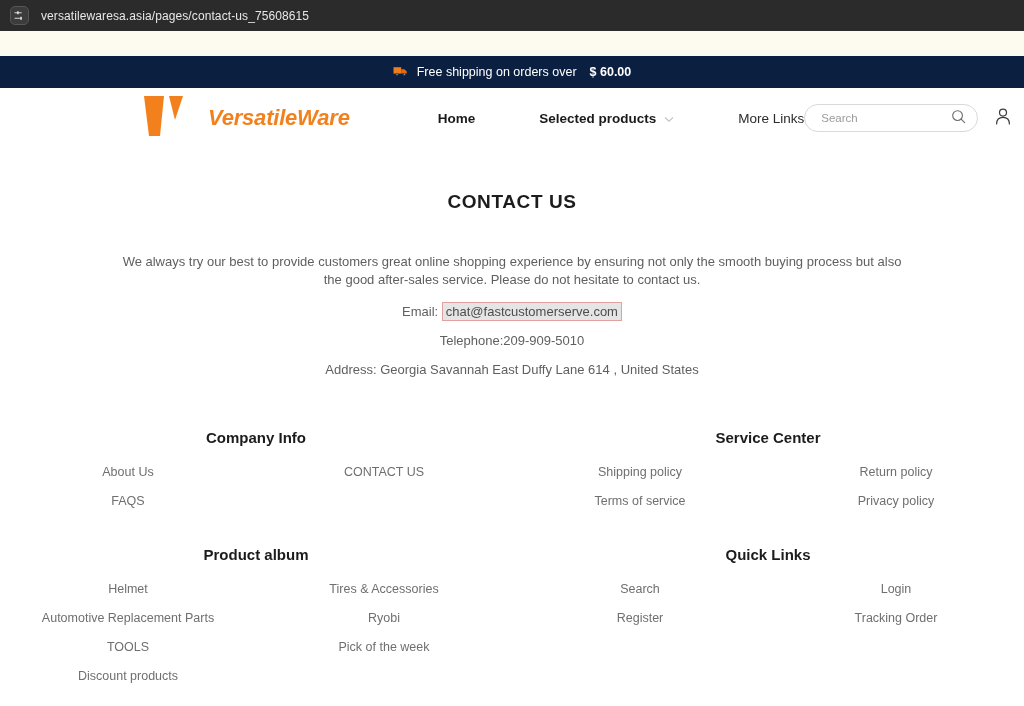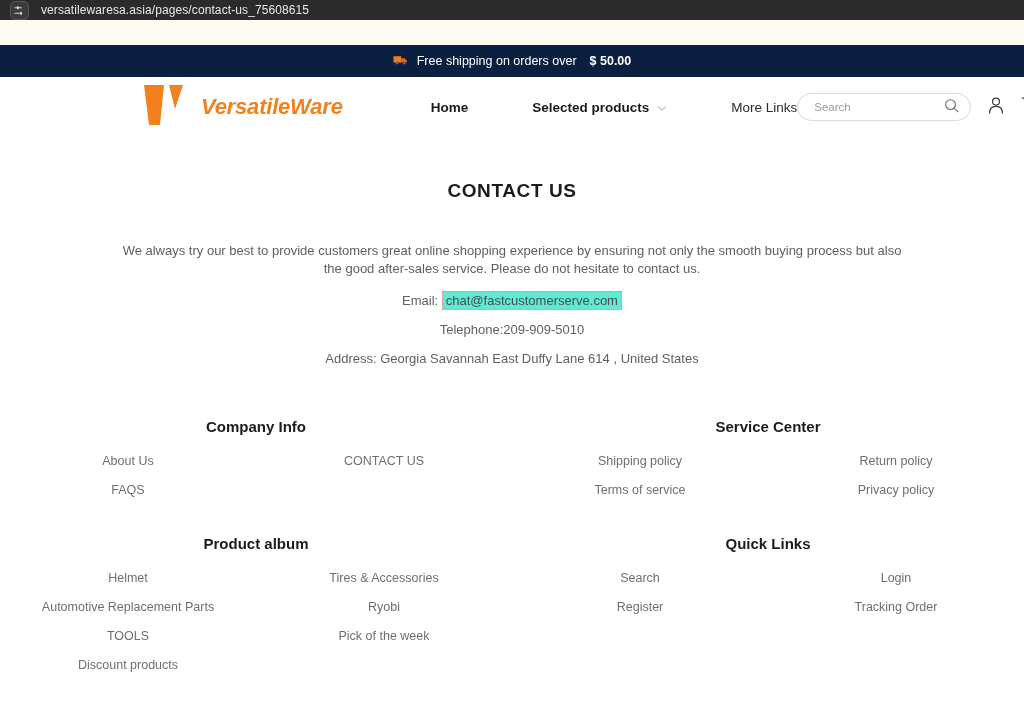--- a/index.html
+++ b/index.html
@@ -10,21 +10,21 @@
   body {
     width: 1024px;
     height: 706px;
     background: #ffffff;
     font-family: "Liberation Sans", sans-serif;
     overflow: hidden;
   }
 
   
   .browser-bar {
-    height: 20px;
+    height: 31px;
     background: #2b2b2b;
     display: flex;
     align-items: center;
     padding: 0 10px;
   }
   .site-info-btn {
     width: 19px;
     height: 19px;
     border-radius: 5px;
     background: #3c3c3c;
@@ -72,21 +72,21 @@
     height: 60px;
     background: #ffffff;
     display: flex;
     align-items: center;
     padding: 0 52px 0 142px;
     position: relative;
   }
   .brand {
     display: flex;
     align-items: center;
-    gap: 11px;
+    gap: 18px;
     flex: 0 0 auto;
   }
   .brand-mark { display: block; }
   .brand-name {
     color: #f2811d;
     font-weight: bold;
     font-style: italic;
     font-size: 22px;
     letter-spacing: -0.2px;
   }
@@ -160,21 +160,21 @@
   }
   .contact-line {
     margin-top: 15px;
     text-align: center;
     font-size: 13px;
     color: #5f5f5f;
   }
   .contact-line.tel { margin-top: 14px; }
   .contact-line.addr { margin-top: 14px; }
   .email-highlight {
-    background: #5eead4;
+    background: #e5e5e5;
     border: 1px solid #e2a0a0;
     padding: 1px 3px;
     color: #4d4d4d;
   }
 
   
   .footer-area { margin-top: 52px; }
   .footer-row {
     display: flex;
     width: 100%;
@@ -229,21 +229,21 @@
       <svg width="15" height="12" viewBox="0 0 15 12">
         <path d="M0.5 2.2 L8.2 2.2 L8.2 8.6 L0.5 8.6 Z" fill="#f07c1e"></path>
         <path d="M8.2 4.3 L11.4 4.3 L13.8 6.4 L13.8 8.6 L8.2 8.6 Z" fill="#e86a10"></path>
         <circle cx="4.0" cy="9.2" r="1.5" fill="#3d3d3d"></circle>
         <circle cx="11.4" cy="9.2" r="1.5" fill="#3d3d3d"></circle>
         <circle cx="4.0" cy="9.2" r="0.6" fill="#bdbdbd"></circle>
         <circle cx="11.4" cy="9.2" r="0.6" fill="#bdbdbd"></circle>
       </svg>
     </span>
     <span>Free shipping on orders over</span>
-    <span class="promo-amount">$ 50.00</span>
+    <span class="promo-amount">$ 60.00</span>
   </div>
 </div>
 
 <div class="site-header">
 
   <a class="brand" style="text-decoration:none;">
     <span class="brand-mark">
       <svg width="48" height="44" viewBox="0 0 48 44">
         <path d="M2 2 L22 2 L18 42 L7 42 Z" fill="#f2811d"></path>
         <path d="M27 2 L41 2 L33 26 Z" fill="#f2811d"></path>

